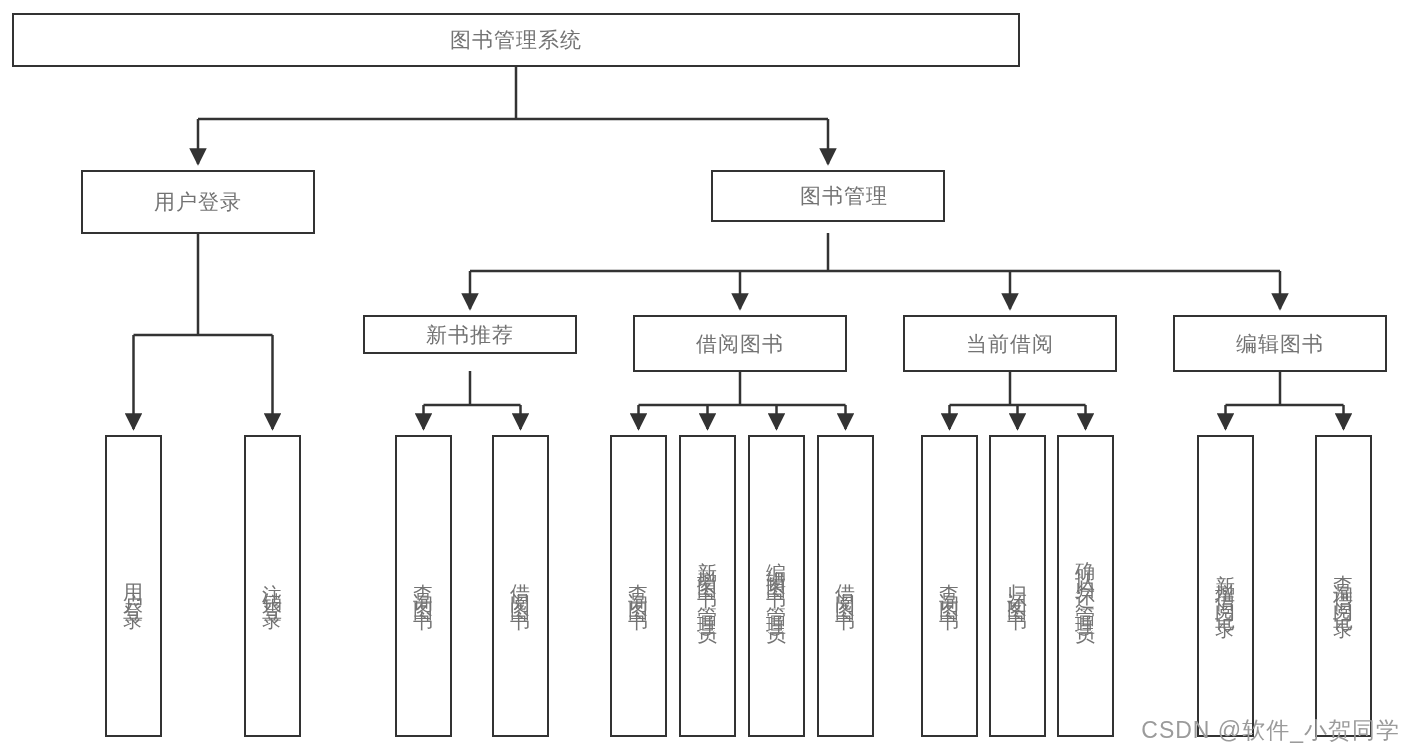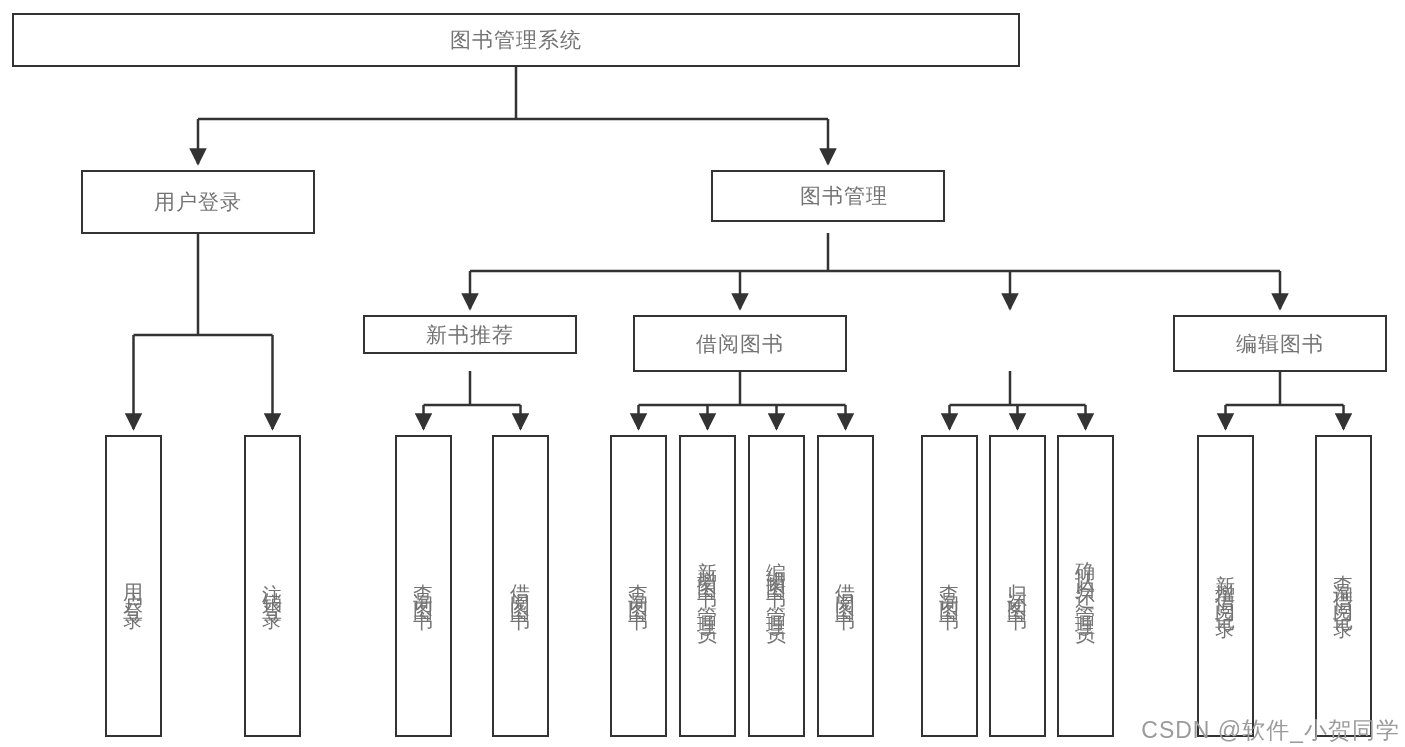--- a/index.html
+++ b/index.html
@@ -148,20 +148,23 @@
   <div class="node h-label n-mgmt">
     <span>图书管理</span>
   </div>
 
   <div class="node h-label n-m0">
     <span>新书推荐</span>
   </div>
   <div class="node h-label n-m1">
     <span>借阅图书</span>
   </div>
+  <div class="node h-label n-m2">
+    <span>当前借阅</span>
+  </div>
   <div class="node h-label n-m3">
     <span>编辑图书</span>
   </div>
 
   <div class="node leaf n-l0a">
     <span class="v-text">用户登录</span>
   </div>
   <div class="node leaf n-l0b">
     <span class="v-text">注销登录</span>
   </div>

